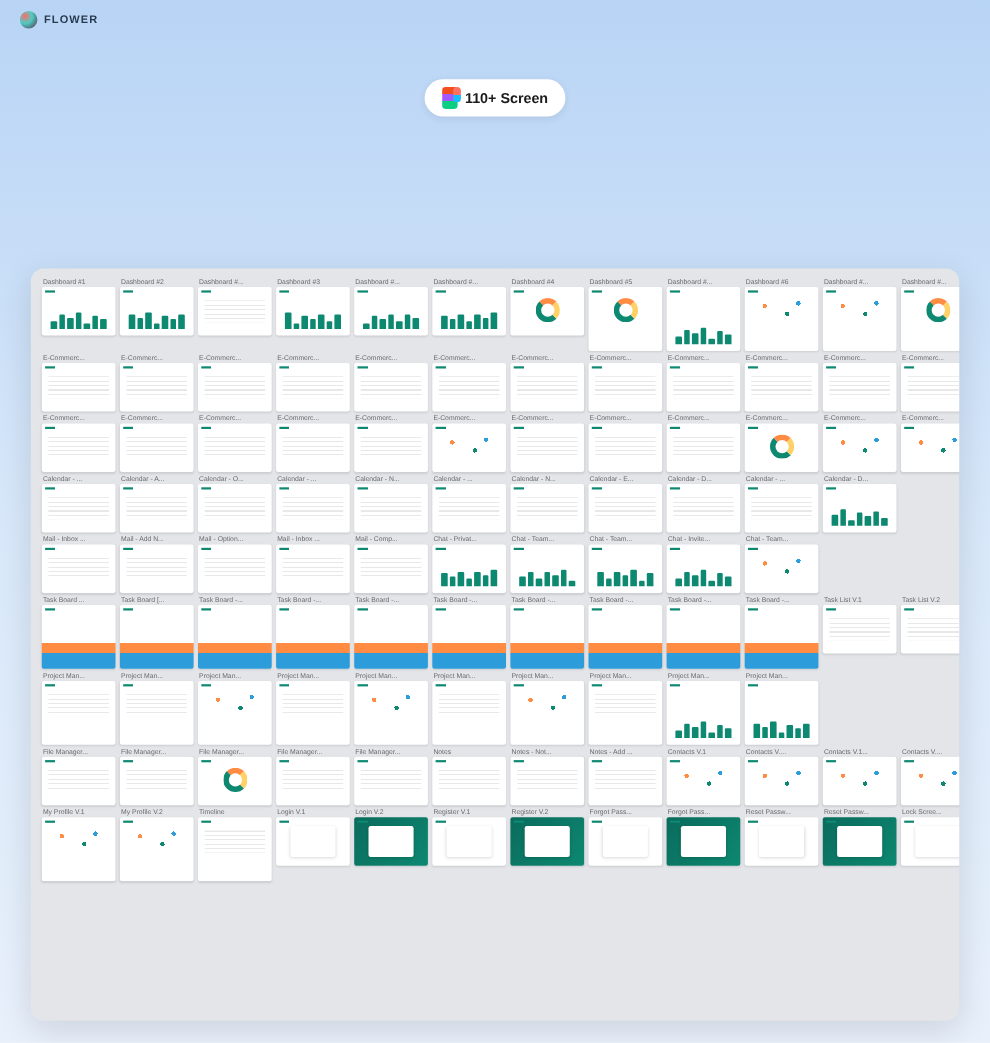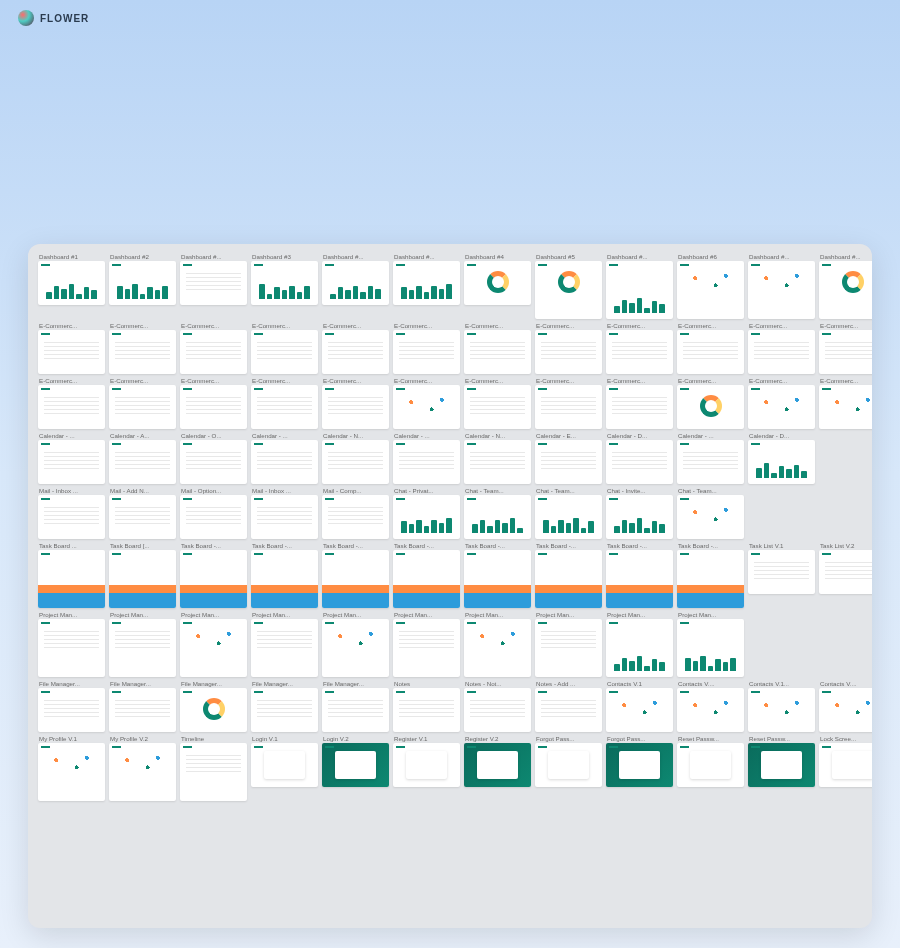--- a/index.html
+++ b/index.html
@@ -33,20 +33,24 @@
 </style>
 </head>
 <body>
 
 <div class="brand">
   <span class="brand-icon"></span>
   <span class="brand-text">FLOWER</span>
 </div>
 
 <div class="hero">
+  <div class="badge">
+    <span class="figma-ico"></span>
+    <span class="badge-text">110+ Screen</span>
+  </div>
 </div>
 
 <div class="canvas" id="canvas">
     <div class="row">
       <div class="cell">
         <div class="cell-label">Dashboard #1</div>
         <div class="thumb">
           <div class="thumb-bars">
             <span style="height: 40%;"></span>
             <span style="height: 70%;"></span>

